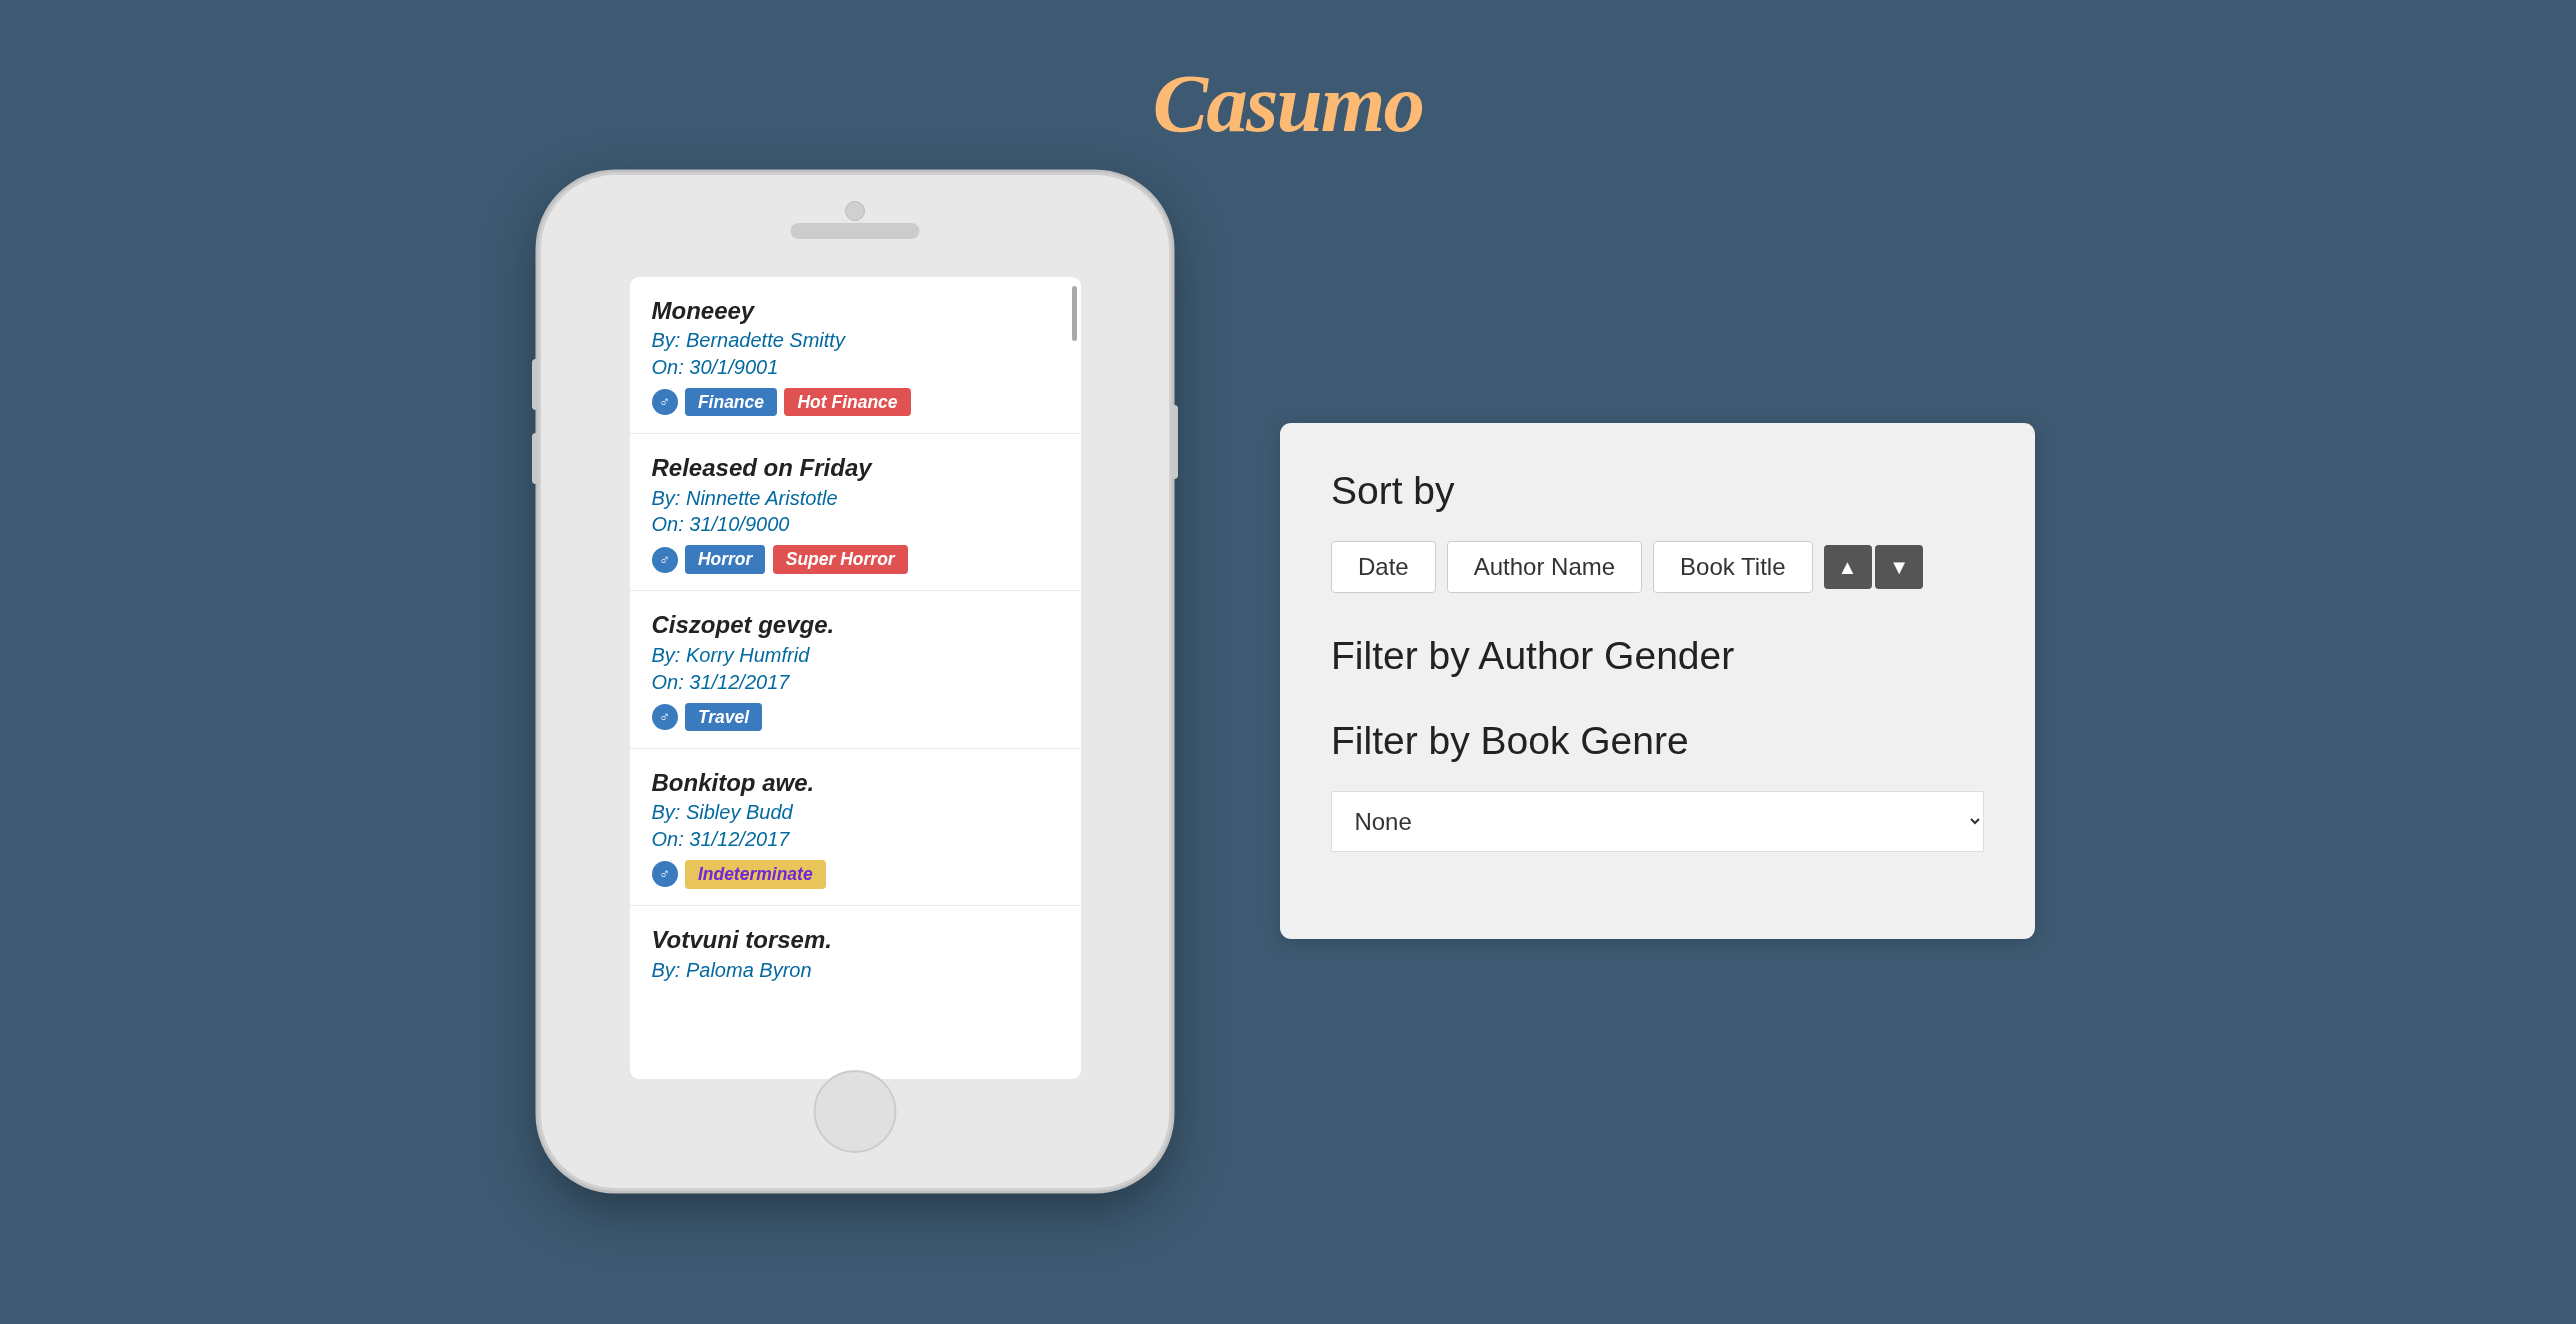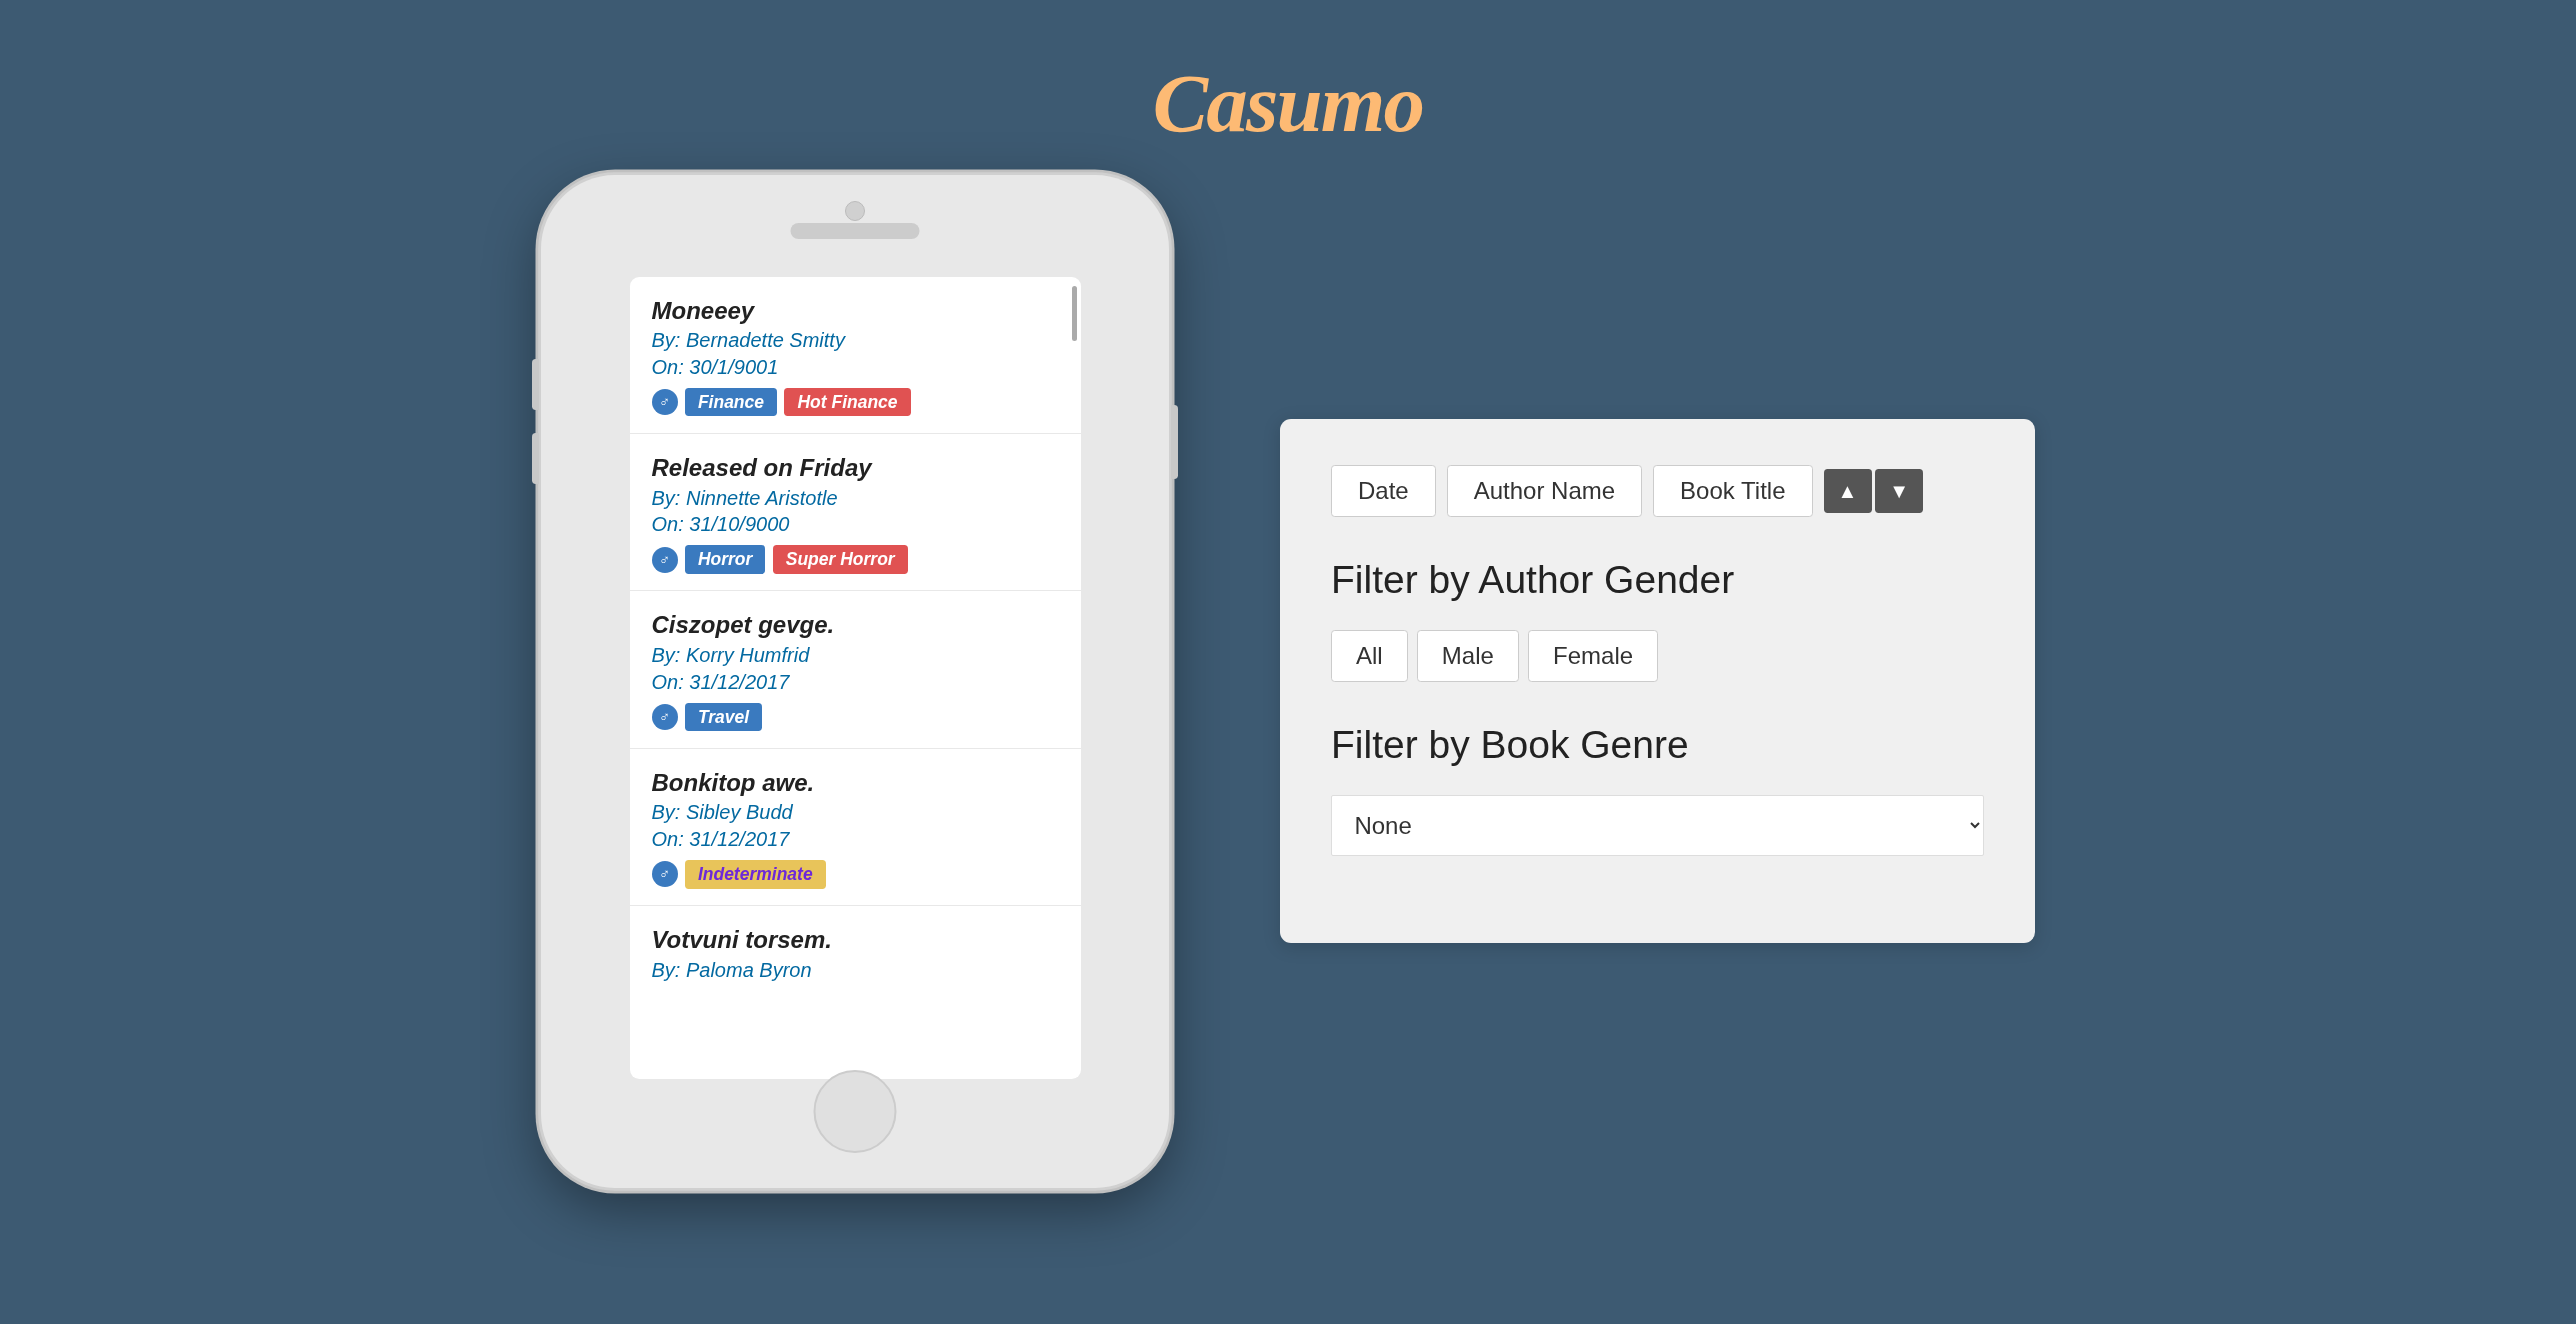--- a/index.html
+++ b/index.html
@@ -351,38 +351,34 @@
         </ul>
     </div>
 
     <div class="phone-home"></div>
   </div>
 </div>
 
 <div class="controls-panel">
 
   <div class="filter-section">
+    <h2 class="section-title">Sort by</h2>
     <div class="sort-row">
       <button class="sort-btn">Date</button>
       <button class="sort-btn">Author Name</button>
       <button class="sort-btn">Book Title</button>
       <div class="arrows-group">
         <button class="sort-arrow-btn">▲</button>
         <button class="sort-arrow-btn">▼</button>
       </div>
     </div>
   </div>
 
   <div class="filter-section">
     <h2 class="section-title">Filter by Author Gender</h2>
-    <div class="gender-btns">
-      <button class="gender-btn">All</button>
-      <button class="gender-btn">Male</button>
-      <button class="gender-btn">Female</button>
-    </div>
   </div>
 
   <div class="filter-section">
     <h2 class="section-title">Filter by Book Genre</h2>
     <select class="genre-select" id="genre-select">
     <option value="None">None</option><option value="Finance">Finance</option><option value="Horror">Horror</option><option value="Travel">Travel</option><option value="Indeterminate">Indeterminate</option></select>
   </div>
 
 </div>
 

